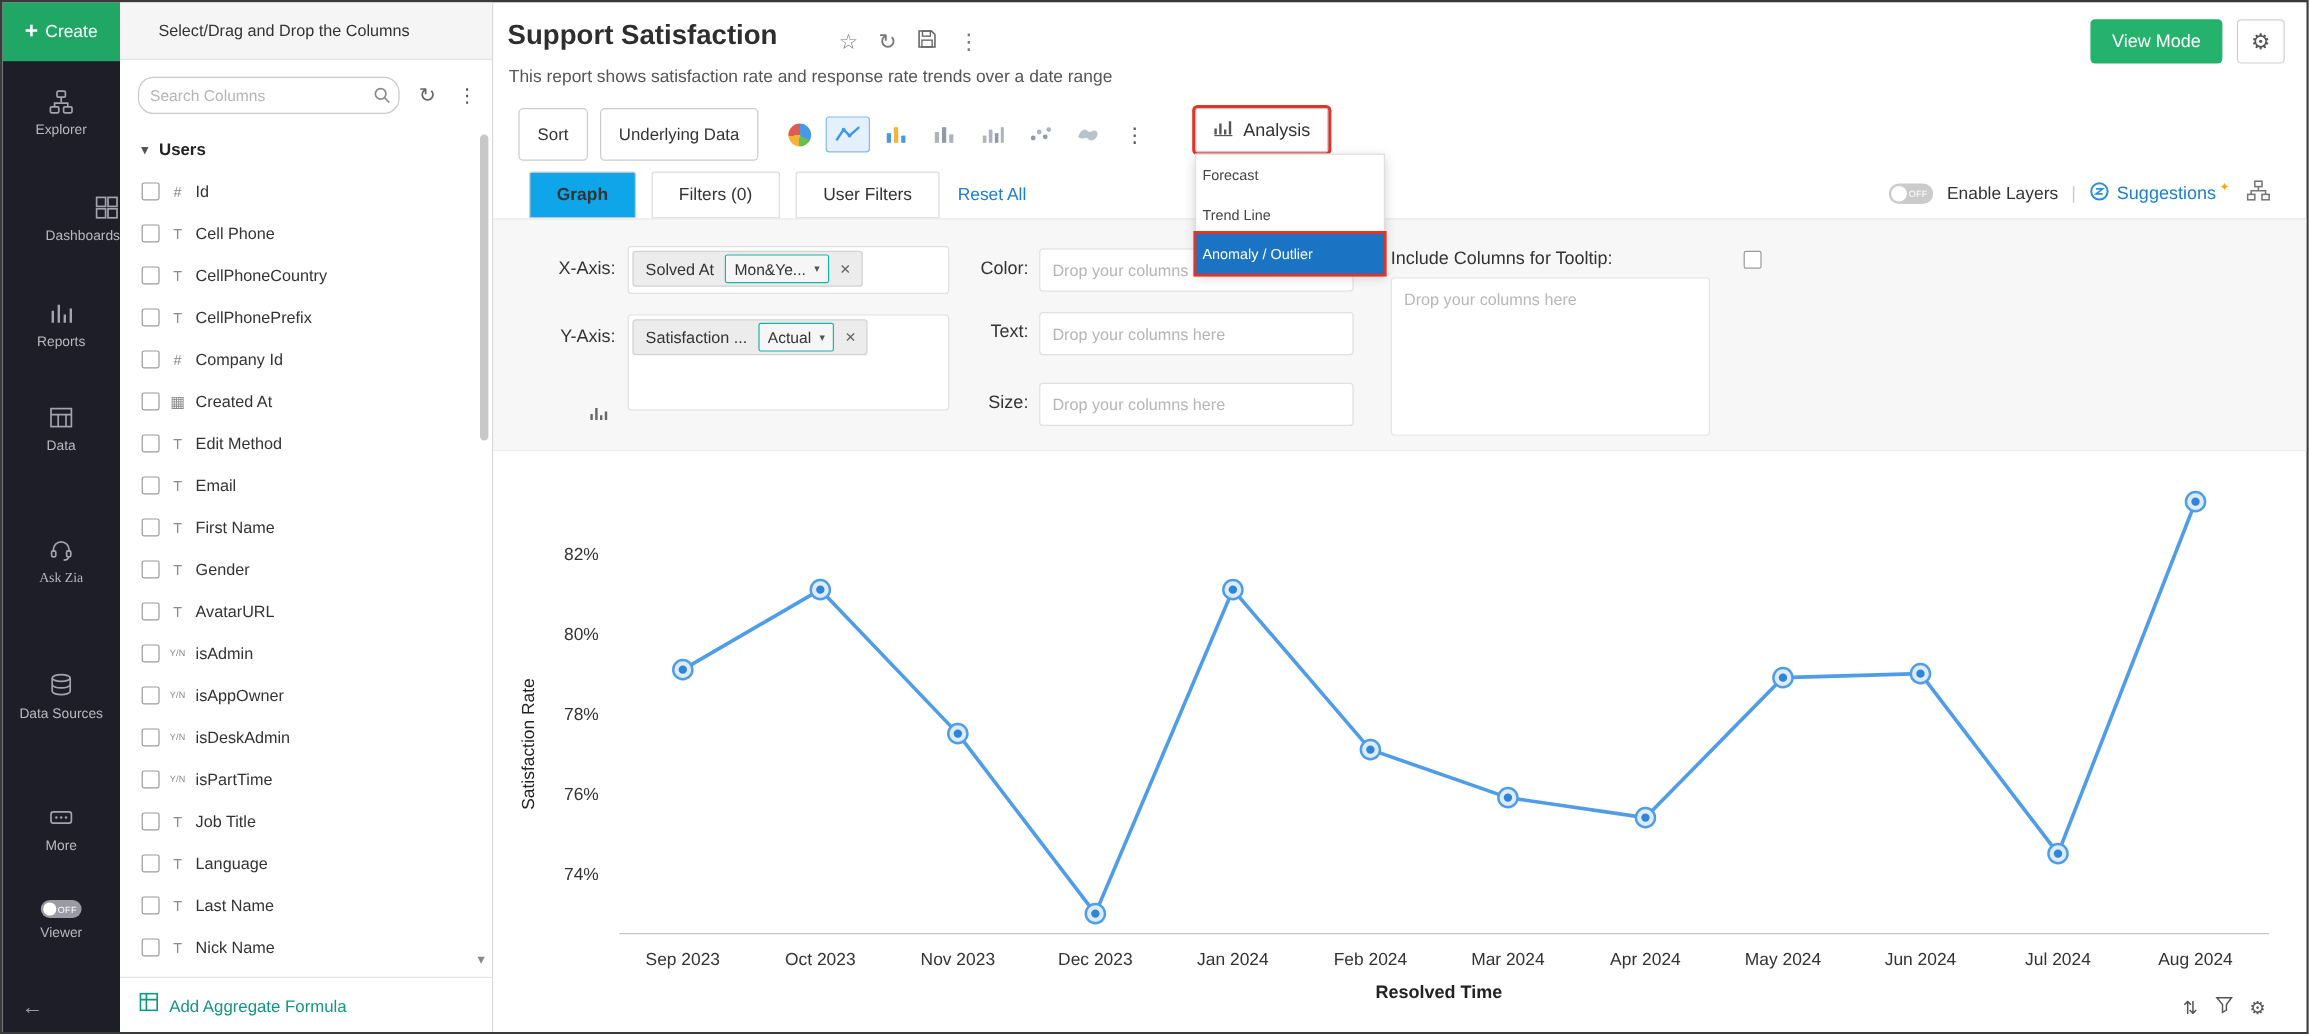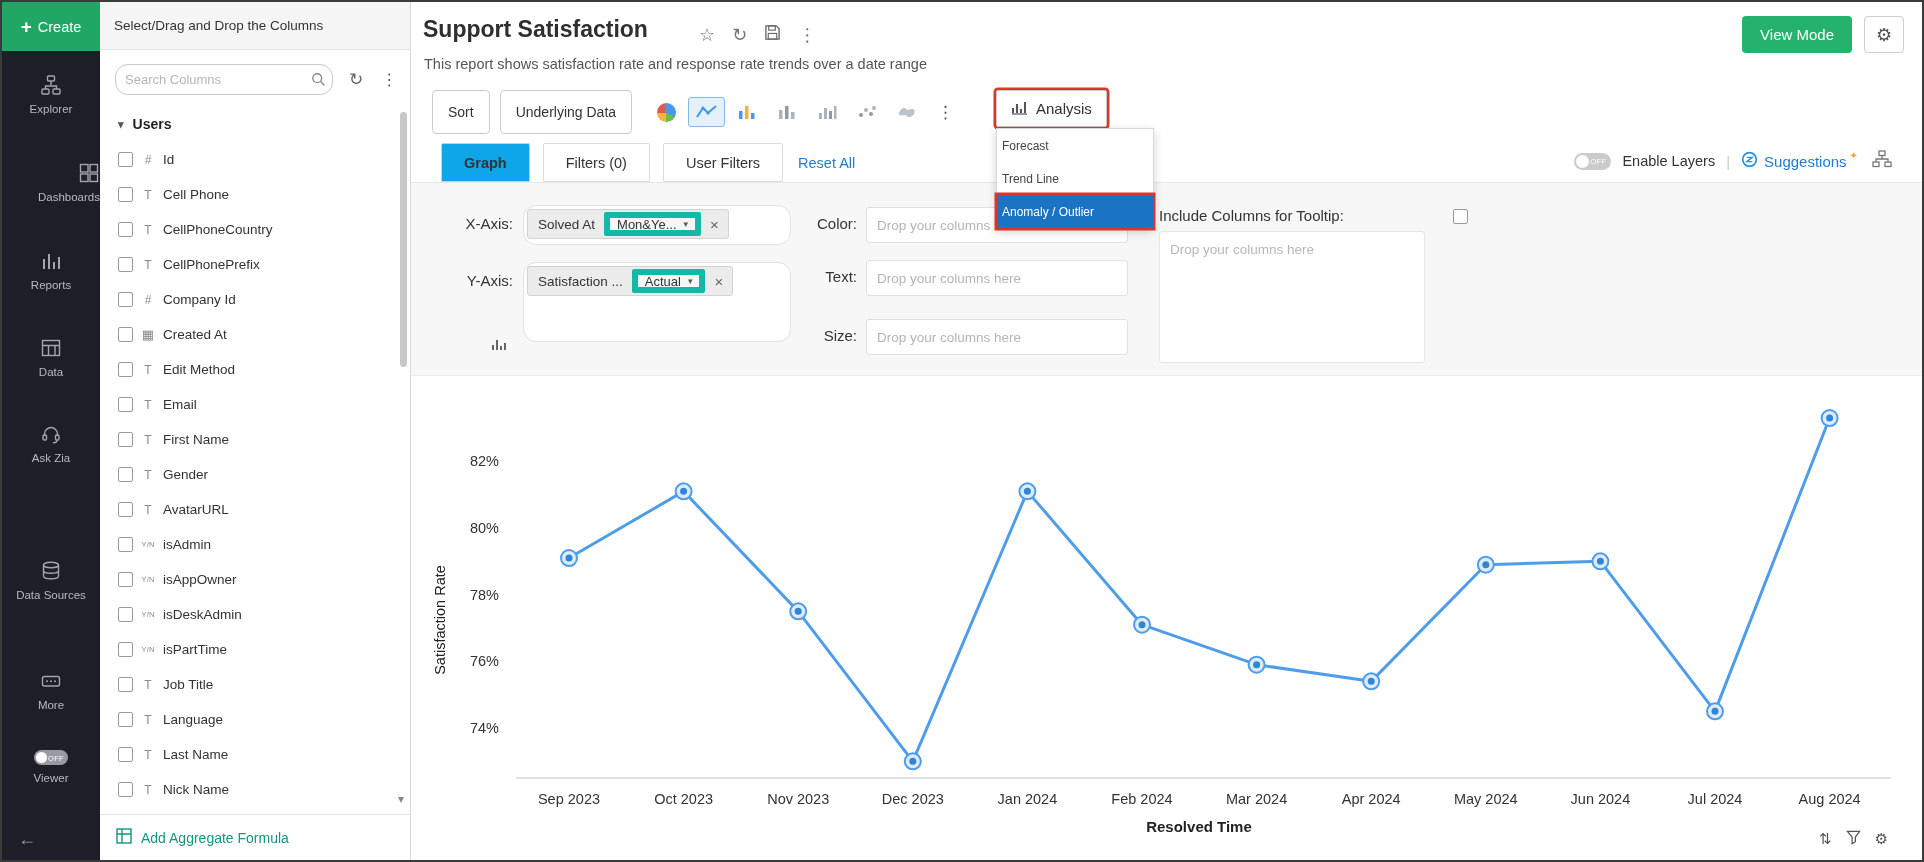--- a/index.html
+++ b/index.html
@@ -13,21 +13,21 @@
   .create-plus{font-size:19px;font-weight:bold;line-height:1}
   .nav-item{position:absolute;left:0;width:98px;display:flex;flex-direction:column;align-items:center;gap:6px;color:#b9b9c2;font-size:11.5px;cursor:pointer;text-align:center;line-height:1.25}
   .nav-icon{height:22px;display:flex;align-items:center;justify-content:center}
   .collapse-arrow{position:absolute;left:16px;bottom:10px;color:#9b9ba6;font-size:18px;cursor:pointer}
   .viewer-pill{width:34px;height:15px;border-radius:8px;background:#9a9aa4;position:relative}
   .viewer-pill .knob{position:absolute;left:2px;top:2px;width:11px;height:11px;border-radius:50%;background:#fff}
   .viewer-pill .pill-label{position:absolute;right:4px;top:3.5px;font-size:7.5px;color:#fff;letter-spacing:.3px}
 
   
   .colpanel{position:absolute;left:98px;top:0;bottom:0;width:311px;background:#fff;border-right:1px solid #d9d9d9;z-index:4}
-  .cp-header{height:48px;background:#f5f5f6;border-bottom:1px solid #e3e3e3;font-size:13.5px;color:#333;display:flex;align-items:center;padding-left:14px}
+  .cp-header{height:48px;background:#f5f5f6;border-bottom:1px solid #e3e3e3;font-size:13.5px;color:#333;display:flex;align-items:center;padding-left:32px}
   .search-row{position:absolute;top:62px;left:15px;display:flex;align-items:center}
   .search-box{width:218px;height:31px;border:1px solid #c9c9c9;border-radius:13px;position:relative;background:#fff}
   .search-box input{border:none;outline:none;width:100%;height:100%;font-size:13px;font-family:inherit;padding:0 28px 0 9px;color:#333;background:transparent}
   input::placeholder{color:#b5b5b5}
   .search-mag{position:absolute;right:6px;top:7px}
   .icon-text{color:#666;cursor:pointer}
   .refresh-icon{margin-left:16px;font-size:17px}
   .cp-kebab{margin-left:18px;font-size:16px;color:#555}
   .group-row{position:absolute;top:114px;left:18px;display:flex;align-items:center;gap:9px;font-weight:bold;font-size:14px;color:#222;cursor:pointer}
   .group-chevron{font-size:11px;color:#555}
@@ -74,23 +74,23 @@
   .toggle-pill .pill-label{position:absolute;right:5px;top:4px;font-size:7.5px;color:#fff;letter-spacing:.3px}
   .layers-label{font-size:14.5px;color:#333}
   .vdiv{color:#ccc;font-size:15px}
   .sugg{display:flex;align-items:center;gap:6px;cursor:pointer}
   .sugg-label{color:#1c7ed0;font-size:15px}
   .sparkle{color:#f5a623;font-size:10px;position:relative;top:-6px;left:-3px}
 
   
   .config{position:absolute;top:180px;left:0;right:0;height:194px;background:#f7f7f8;border-top:1px solid #e8e8e8;border-bottom:1px solid #ededed}
   .cfg-label{position:absolute;font-size:15px;color:#333;text-align:right}
-  .dropzone{position:absolute;background:#fff;border:1px solid #e2e2e2;border-radius:13px}
+  .dropzone{position:absolute;background:#fff;border:1px solid #e2e2e2;border-radius:3px}
   .chip{display:inline-flex;align-items:center;height:30px;background:#ececec;border:1px solid #d2d2d2;border-radius:3px;margin:3px;padding-left:10px;font-size:13.5px;color:#333;cursor:grab}
-  .chip-select{display:flex;align-items:center;gap:7px;border:6px solid #14b8a6;background:#f6f6f6;height:24px;padding:0 7px;font-size:13px;color:#333;border-radius:2px;margin-left:9px;cursor:pointer}
+  .chip-select{display:flex;align-items:center;gap:7px;border:1px solid #14b8a6;background:#f6f6f6;height:24px;padding:0 7px;font-size:13px;color:#333;border-radius:2px;margin-left:9px;cursor:pointer}
   .chev{font-size:9px;color:#555}
   .chip-close{font-size:15px;color:#666;padding:0 9px;cursor:pointer}
   .cfg-input{position:absolute;height:36px;width:262px;border:1px solid #e0e0e0;border-radius:3px;font-size:13.5px;font-family:inherit;padding:0 10px;color:#333;outline:none;background:#fff}
   .tt-box{position:absolute;left:748px;top:48px;width:266px;height:132px;background:#fff;border:1px solid #e5e5e5;border-radius:3px;padding:10px;font-size:13.5px;color:#b8b8b8}
   .cfg-checkbox{position:absolute;left:1042px;top:26px;width:15px;height:15px;border:1.5px solid #9a9a9a;border-radius:2px;background:#fff;cursor:pointer}
   .axis-mini-icon{position:absolute;left:80px;top:155px}
 
   
   .chart-svg{position:absolute;top:390px;left:0;width:1511px;height:460px}
   .chart-tools{position:absolute;top:828px;right:34px;display:flex;align-items:center;gap:14px;color:#555;font-size:15px;z-index:6}
@@ -139,21 +139,21 @@
         </div>
         <div class="nav-item" style="top: 335px;">
           <span class="nav-icon">
             <svg width="22" height="22" viewBox="0 0 22 22">
               <rect x="2.5" y="3.5" width="17" height="15" fill="none" stroke="#a4a4af" stroke-width="1.4"></rect>
               <path d="M2.5 8.5h17M8.5 8.5v10M15 8.5v10" fill="none" stroke="#a4a4af" stroke-width="1.4"></path>
             </svg>
           </span>
           <span class="nav-label">Data</span>
         </div>
-        <div class="nav-item" style="top: 421px;">
+        <div class="nav-item" style="top: 445px; font-family: Liberation Serif, serif;">
           <span class="nav-icon">
             <svg width="22" height="22" viewBox="0 0 22 22">
               <path d="M4.5 13v-2a6.5 6.5 0 0 1 13 0v2" fill="none" stroke="#a4a4af" stroke-width="1.4"></path>
               <rect x="3" y="12" width="3.5" height="5" rx="1.2" fill="none" stroke="#a4a4af" stroke-width="1.4"></rect>
               <rect x="15.5" y="12" width="3.5" height="5" rx="1.2" fill="none" stroke="#a4a4af" stroke-width="1.4"></rect>
               <path d="M17 17c0 2-2 2.8-4 2.8" fill="none" stroke="#a4a4af" stroke-width="1.4"></path>
             </svg>
           </span>
           <span class="nav-label">Ask Zia</span>
         </div>

